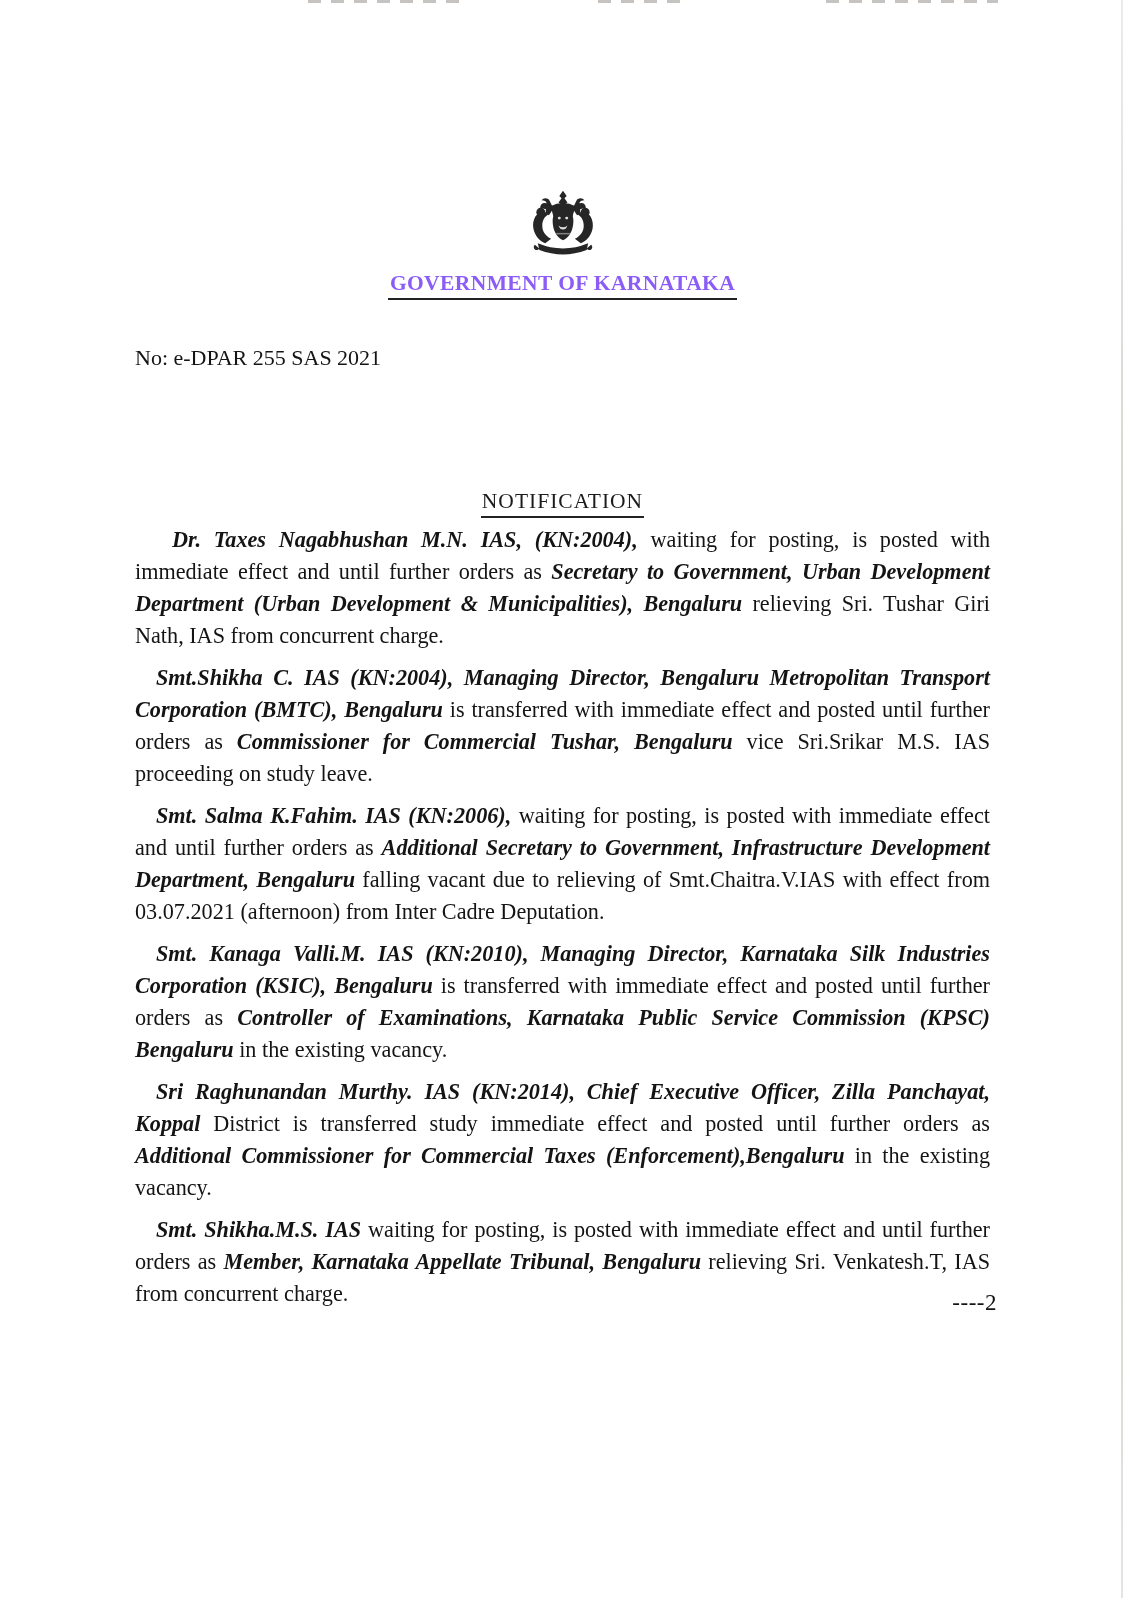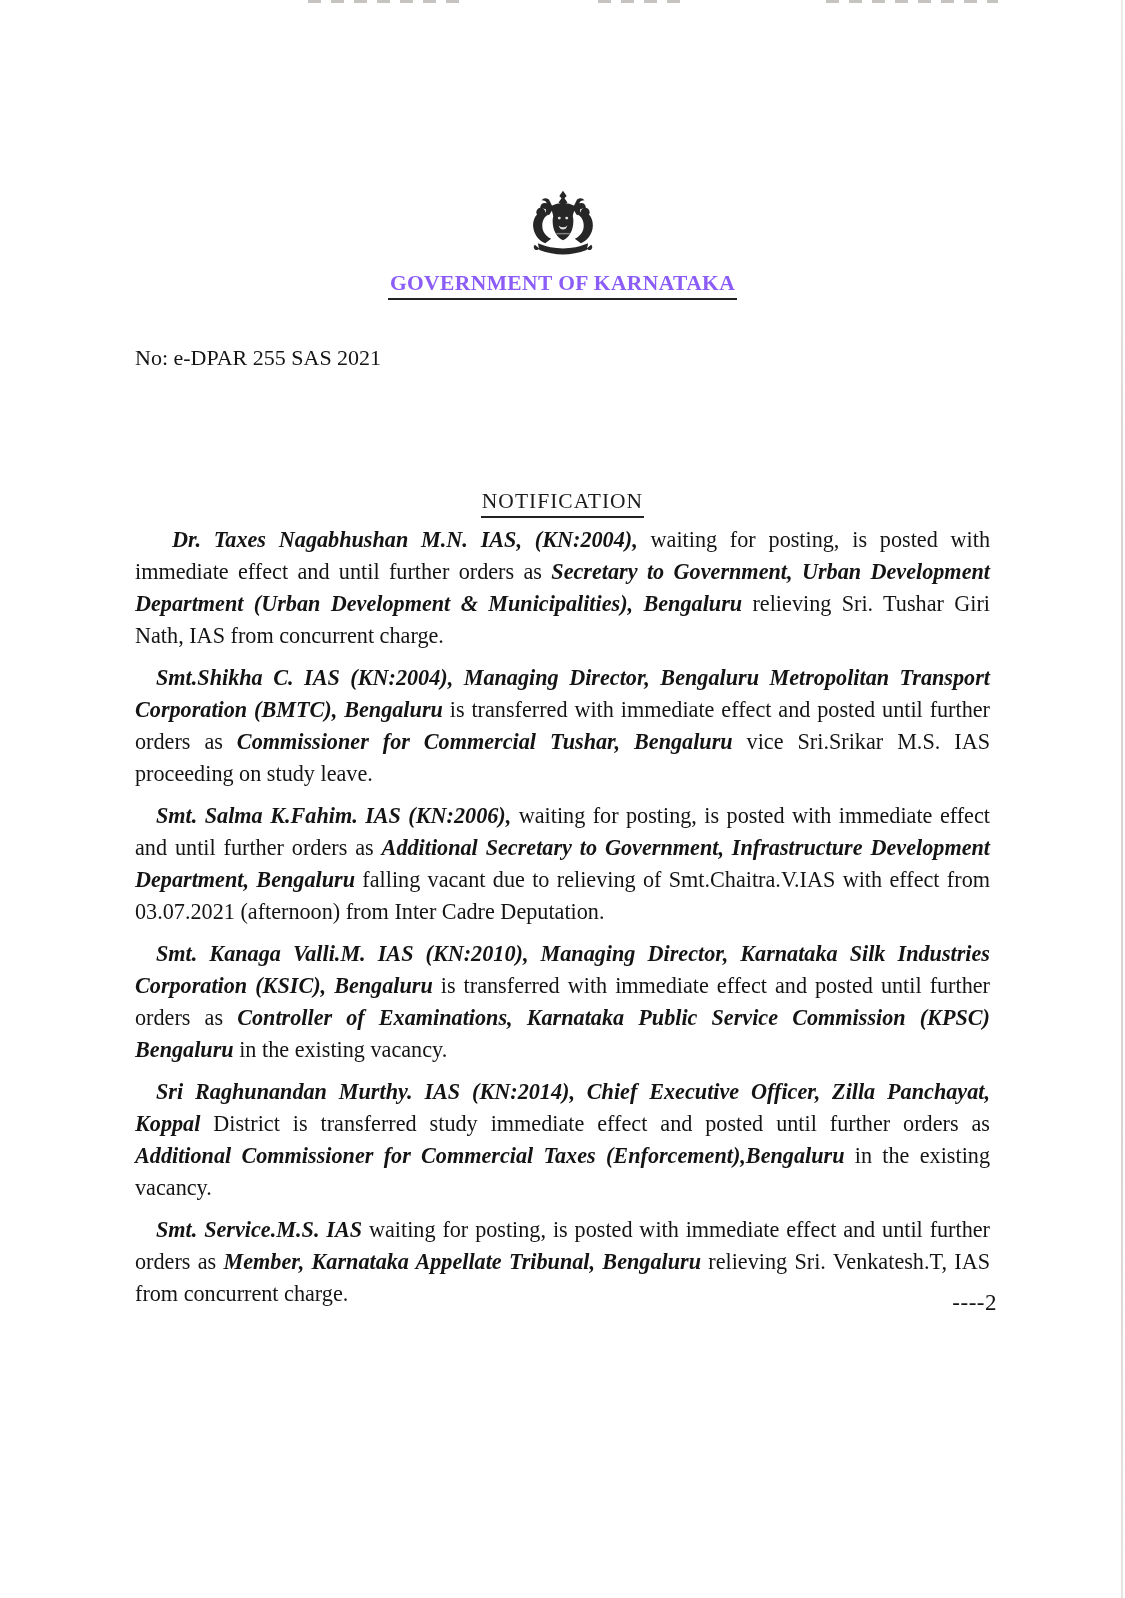--- a/index.html
+++ b/index.html
@@ -136,18 +136,18 @@
   <div class="heading-wrap">
     <span class="doc-heading">NOTIFICATION</span>
   </div>
 
   <div class="body-text">
       <p class="first"><span class="bi">Dr. Taxes Nagabhushan M.N. IAS, (KN:2004),</span><span> waiting for posting, is posted with immediate effect and until further orders as </span><span class="bi">Secretary to Government, Urban Development Department (Urban Development &amp; Municipalities), Bengaluru</span><span> relieving Sri. Tushar Giri Nath, IAS from concurrent charge.</span></p>
       <p><span class="bi">Smt.Shikha C. IAS (KN:2004), Managing Director, Bengaluru Metropolitan Transport Corporation (BMTC), Bengaluru</span><span> is transferred with immediate effect and posted until further orders as </span><span class="bi">Commissioner for Commercial Tushar, Bengaluru</span><span> vice Sri.Srikar M.S. IAS proceeding on study leave.</span></p>
       <p><span class="bi">Smt. Salma K.Fahim. IAS (KN:2006),</span><span> waiting for posting, is posted with immediate effect and until further orders as </span><span class="bi">Additional Secretary to Government, Infrastructure Development Department, Bengaluru</span><span> falling vacant due to relieving of Smt.Chaitra.V.IAS  with effect from 03.07.2021 (afternoon) from Inter Cadre Deputation.</span></p>
       <p><span class="bi">Smt. Kanaga Valli.M. IAS (KN:2010), Managing Director, Karnataka Silk Industries Corporation (KSIC), Bengaluru</span><span> is transferred with immediate effect and posted until further orders as </span><span class="bi">Controller of Examinations, Karnataka Public Service Commission (KPSC) Bengaluru</span><span> in the existing vacancy.</span></p>
       <p><span class="bi">Sri Raghunandan Murthy. IAS (KN:2014),  Chief Executive Officer, Zilla Panchayat, Koppal</span><span> District is transferred study immediate effect and posted until further orders as </span><span class="bi">Additional Commissioner for Commercial Taxes (Enforcement),Bengaluru</span><span> in the existing vacancy.</span></p>
-      <p><span class="bi">Smt. Service.M.S. IAS</span><span> waiting for posting, is posted with immediate effect and until further orders as </span><span class="bi">Member, Karnataka Appellate Tribunal, Bengaluru</span><span> relieving Sri. Venkatesh.T, IAS from concurrent charge.</span></p>
+      <p><span class="bi">Smt. Shikha.M.S. IAS</span><span> waiting for posting, is posted with immediate effect and until further orders as </span><span class="bi">Member, Karnataka Appellate Tribunal, Bengaluru</span><span> relieving Sri. Venkatesh.T, IAS from concurrent charge.</span></p>
     </div>
 
   <div class="page-marker">----2</div>
 
 </div>
 
 </body></html>

